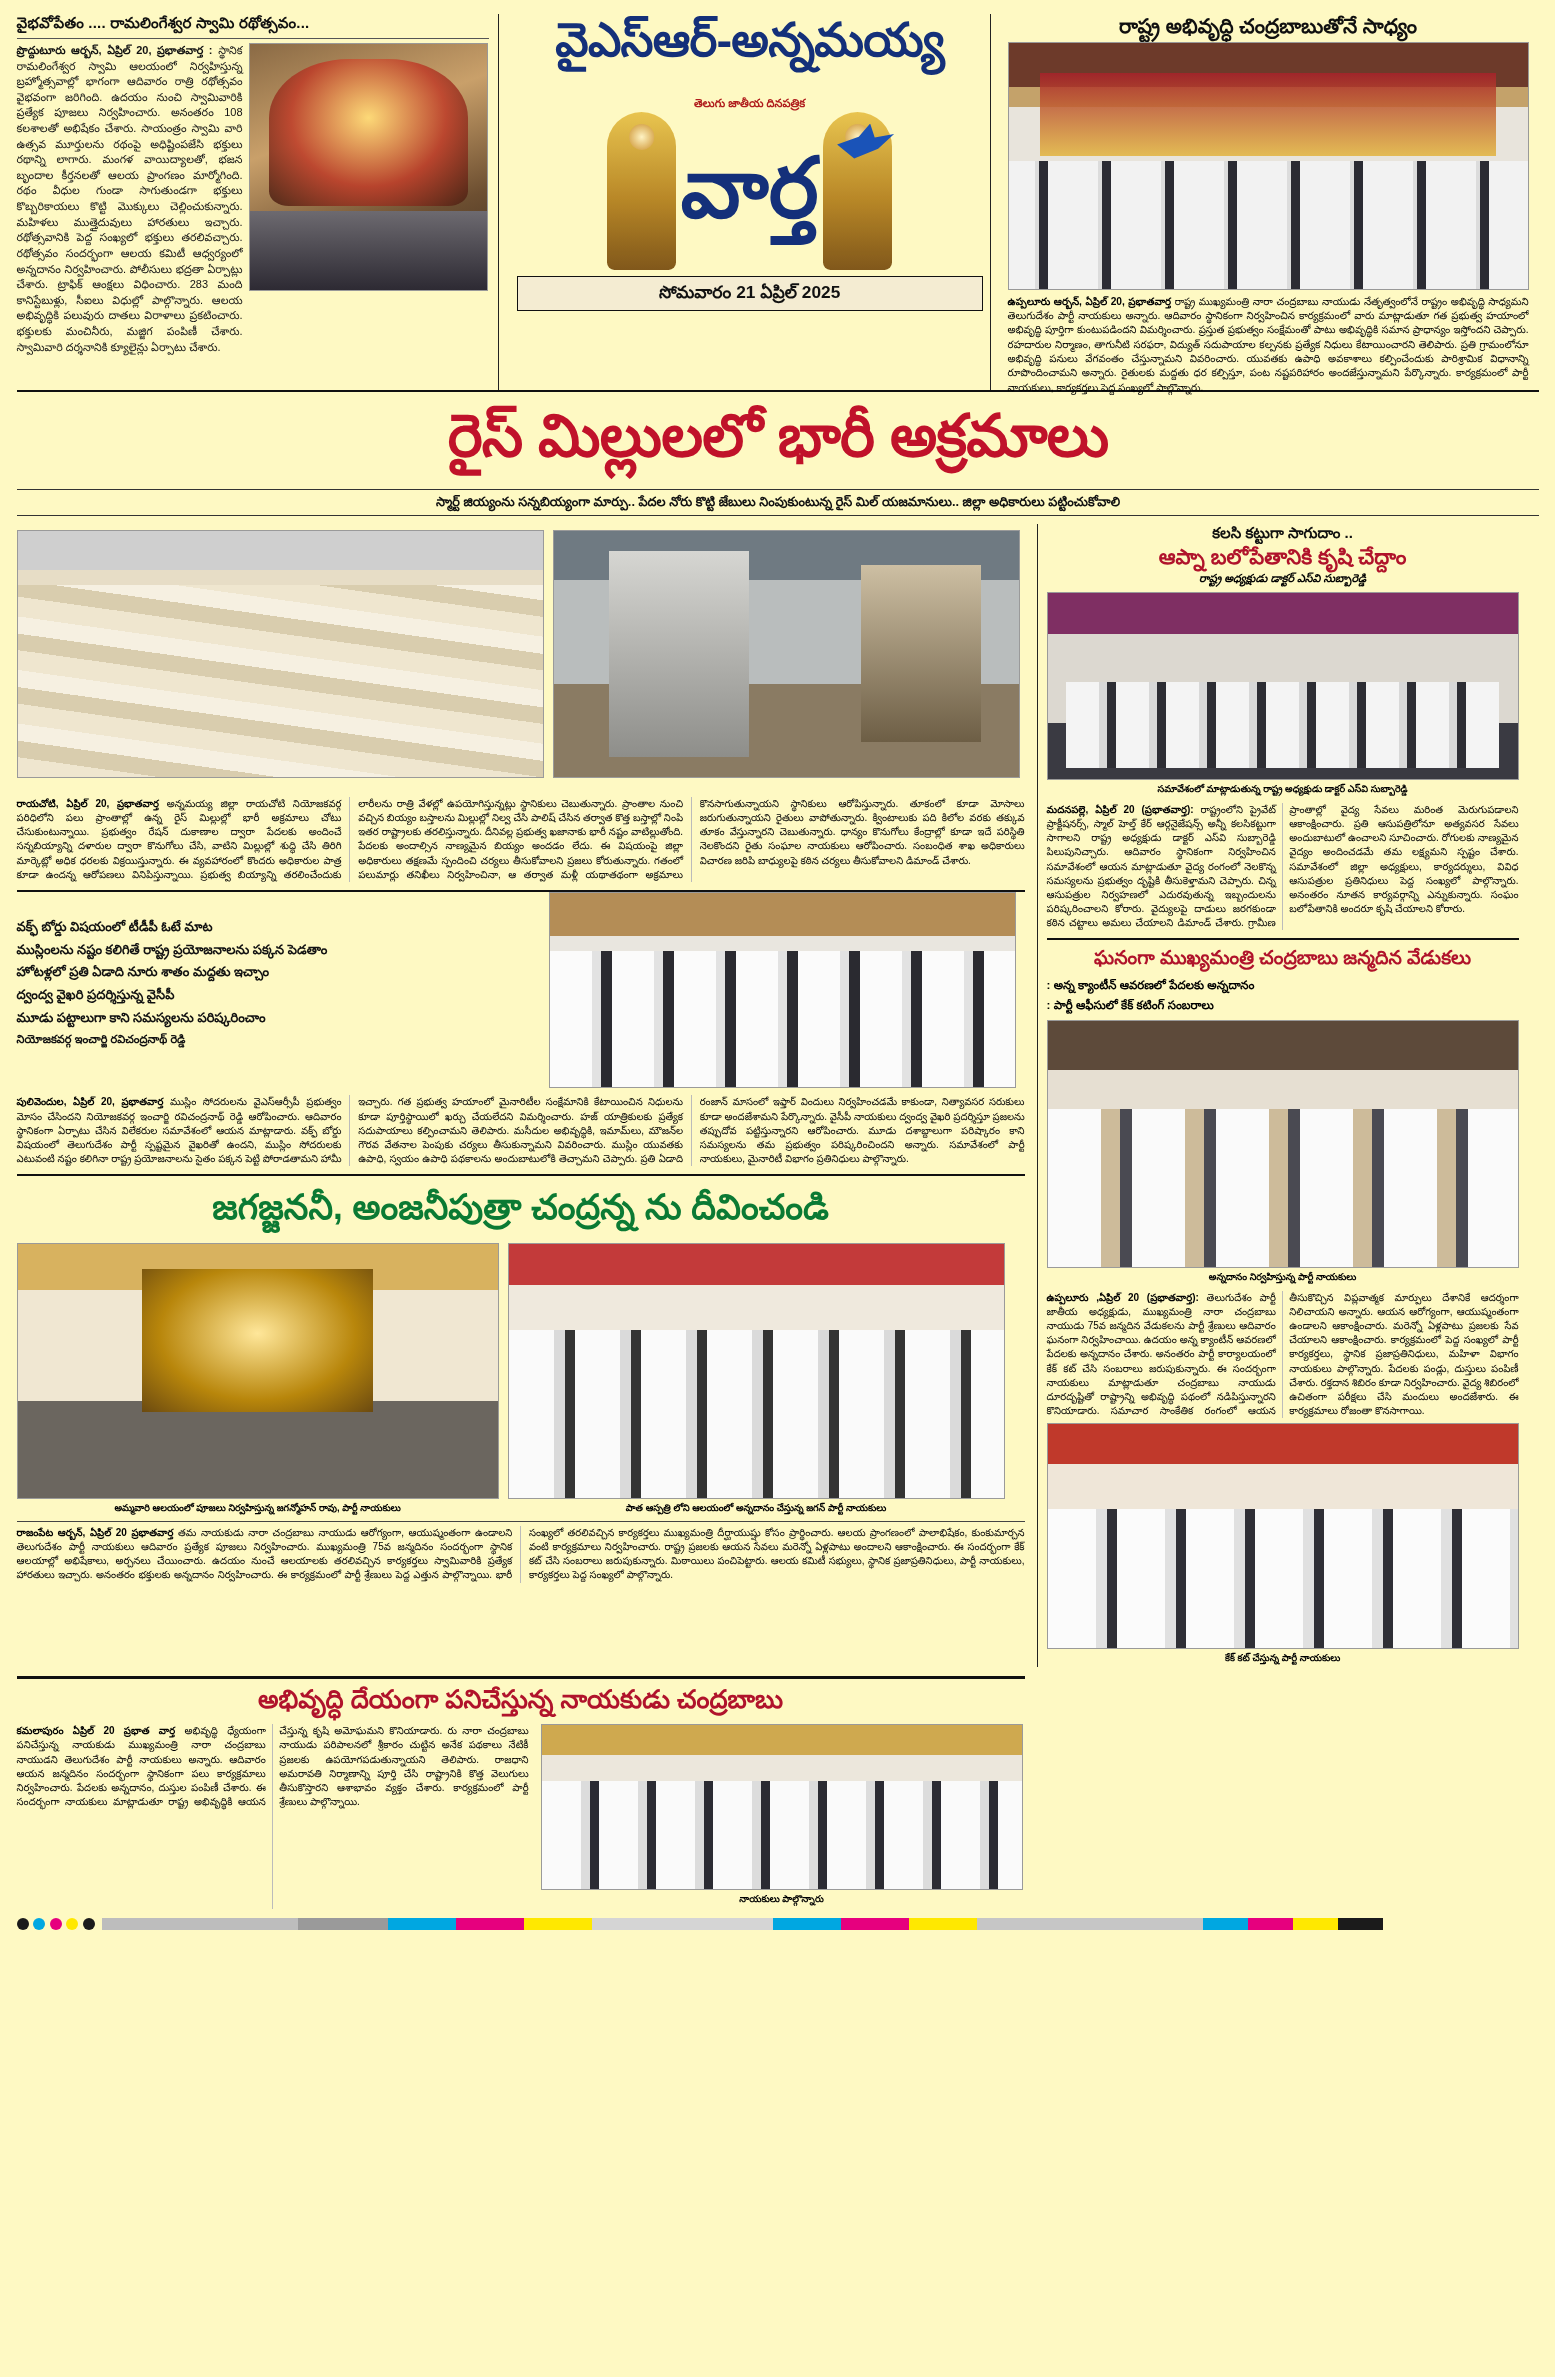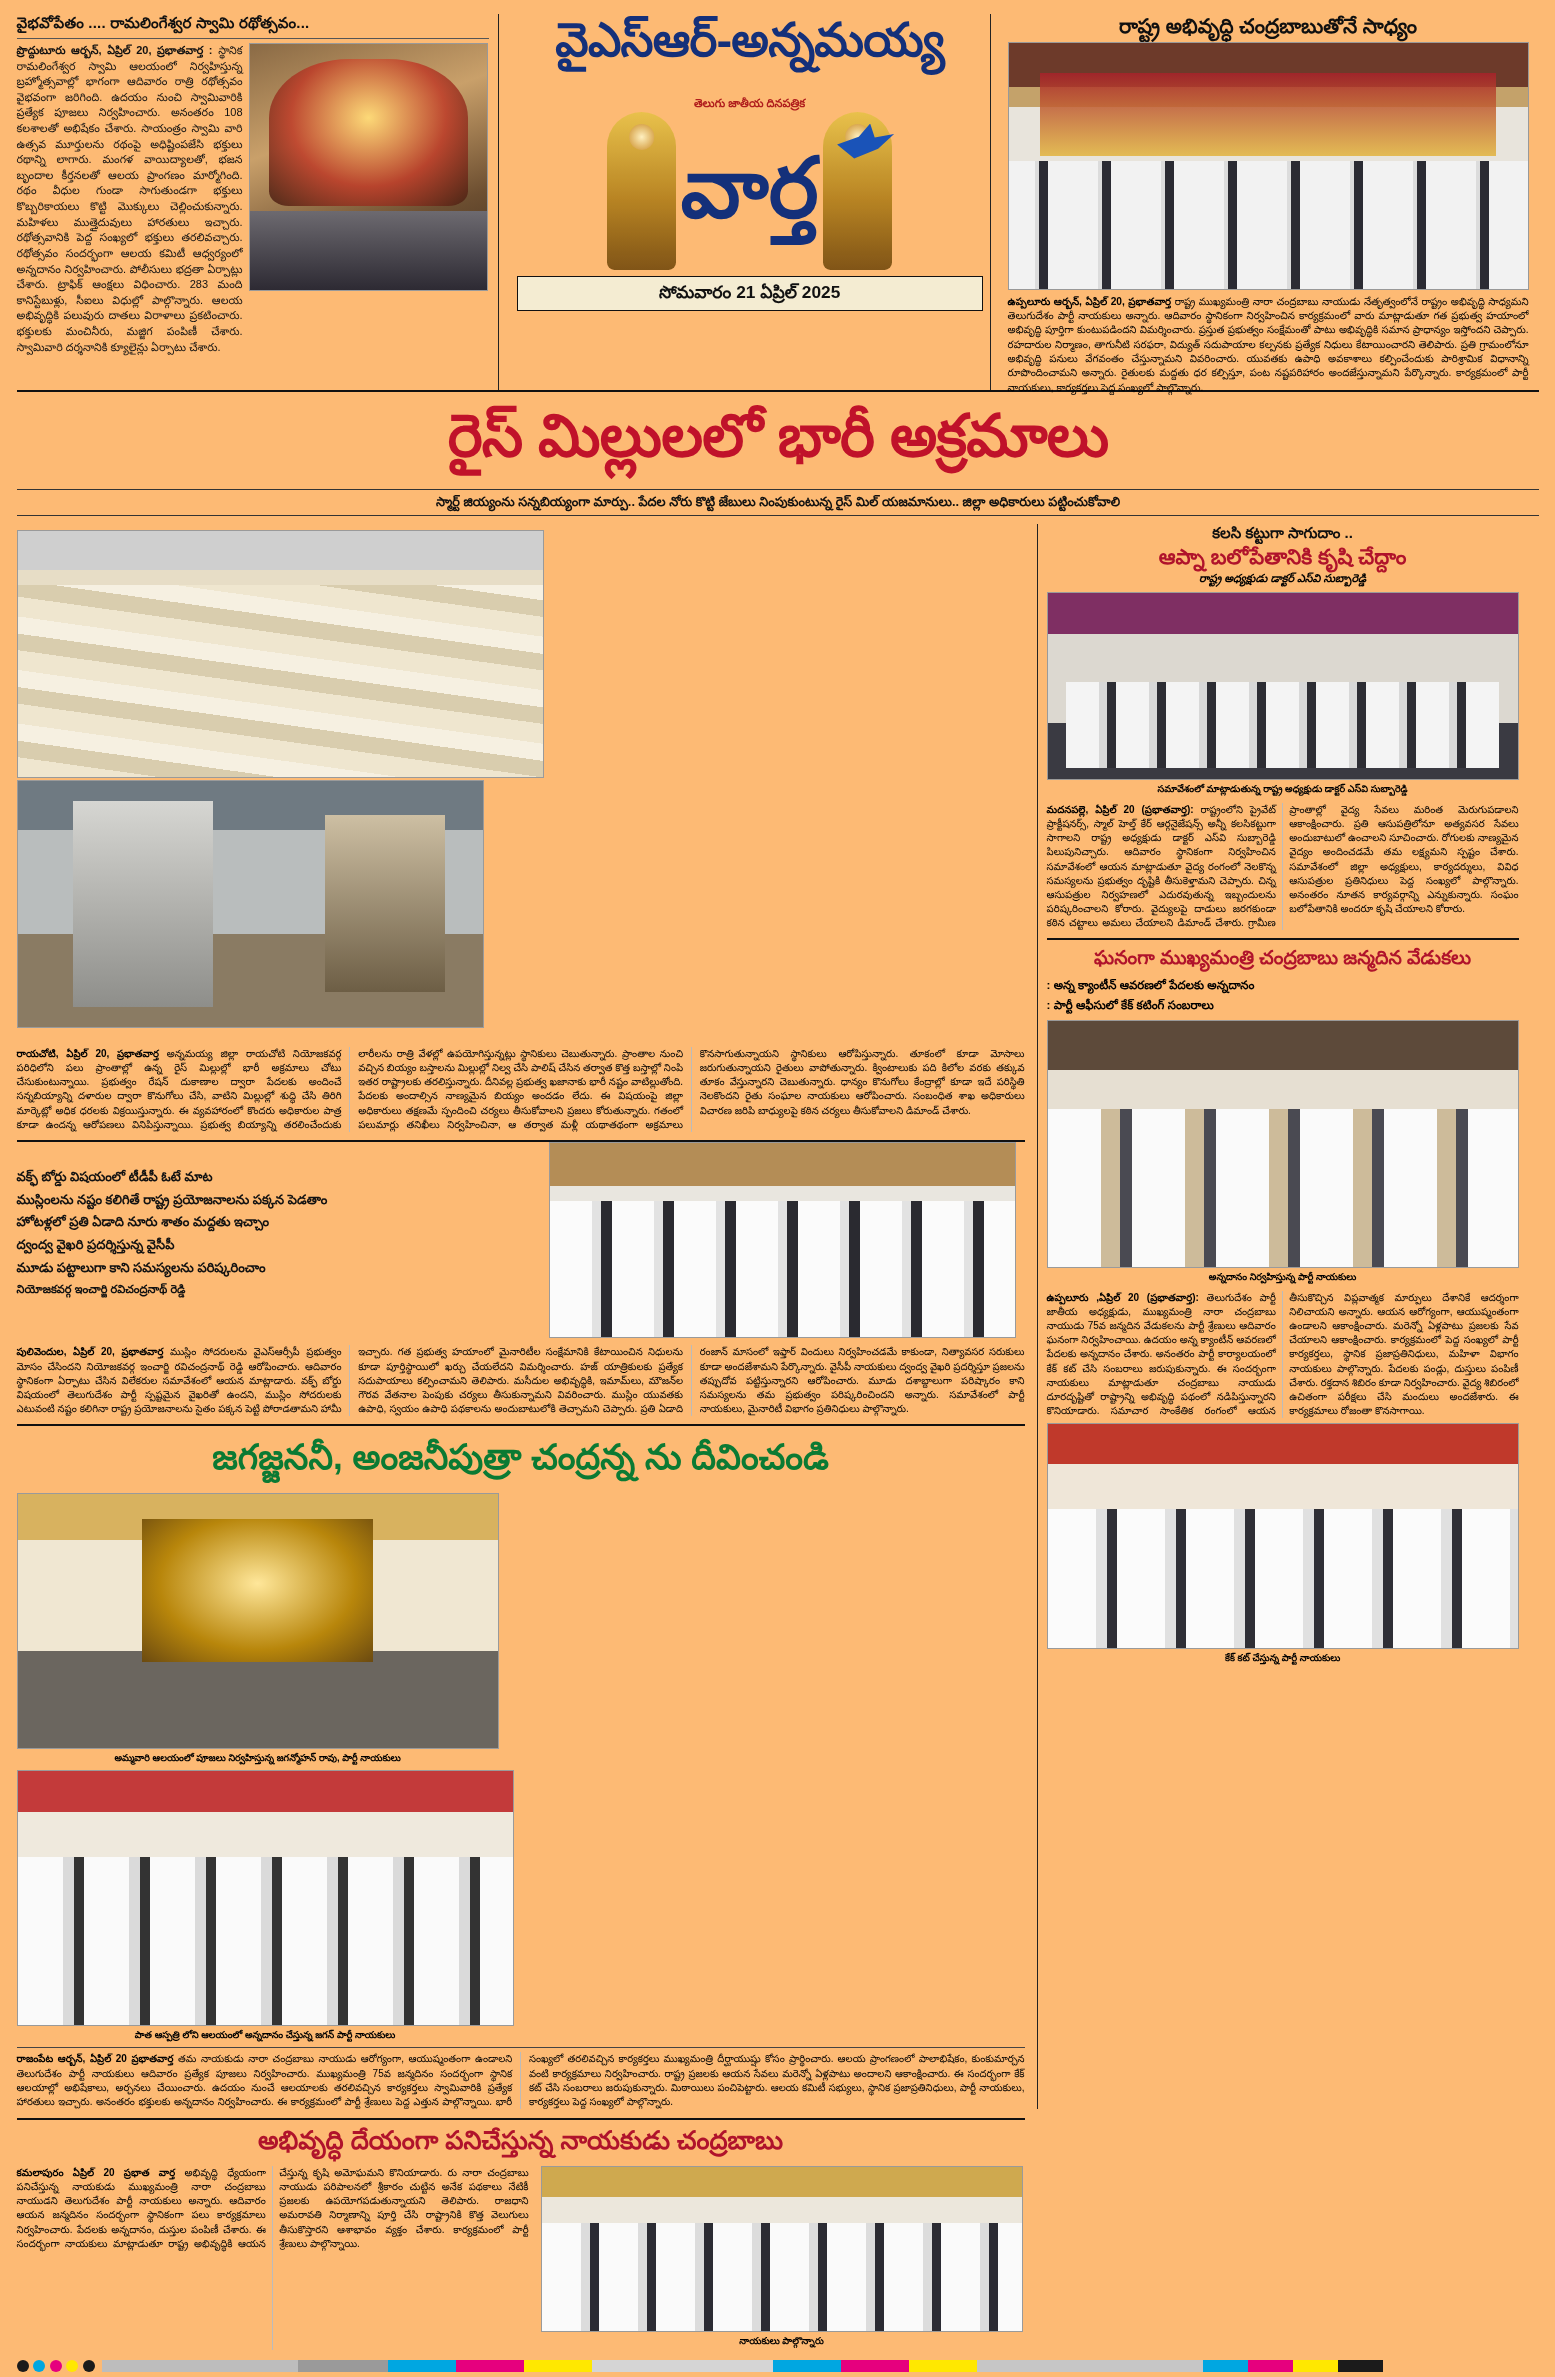--- a/index.html
+++ b/index.html
@@ -5,21 +5,21 @@
   * { box-sizing: border-box; }
   html, body {
     margin: 0; padding: 0;
     background: #ffffff;
     font-family: "Liberation Sans", sans-serif;
   }
   .page {
     position: relative;
     width: 1556px;
     height: 2377px;
-    background: #fdba74;
+    background: #fef9c3;
     overflow: hidden;
     padding: 13.5px 16.6px;
   }
   .rule { background: #111; }
   .hline { height: 2.3px; width: 100%; }
   .thin { height: 0.8px; background: #444; }
 
   
   .masthead {
     display: flex;
@@ -118,21 +118,21 @@
   .sub-head {
     text-align: center; font-size: 12.8px; font-weight: bold; color: #111;
     border-top: 0.8px solid #333; border-bottom: 0.8px solid #333; padding: 3.8px 0;
   }
 
   
   .cols { display: flex; gap: 12px; margin-top: 7.5px; }
   .col-left { width: 1008px; }
   .col-right { width: 482px; border-left: 1.5px solid #222; padding-left: 9px; }
 
-  .photo-row { display: flex; gap: 2px; flex-direction: column; }
+  .photo-row { display: flex; gap: 9px; }
   .ph {
     border: 0.8px solid #9a9a9a; position: relative; overflow: hidden;
   }
   .ph.rice1 { width: 527px; height: 248px;
     background: linear-gradient(180deg,#cfcfcf 0 16%, #e7ddc6 16% 100%);
   }
   .ph.rice1:after{
     content:""; position:absolute; left:0; bottom:0; width:100%; height:78%;
     background: repeating-linear-gradient(8deg, #efe6cf 0 19.6px, #d9cdae 19.6px 36px, #f6f0e1 36px 53px);
   }

